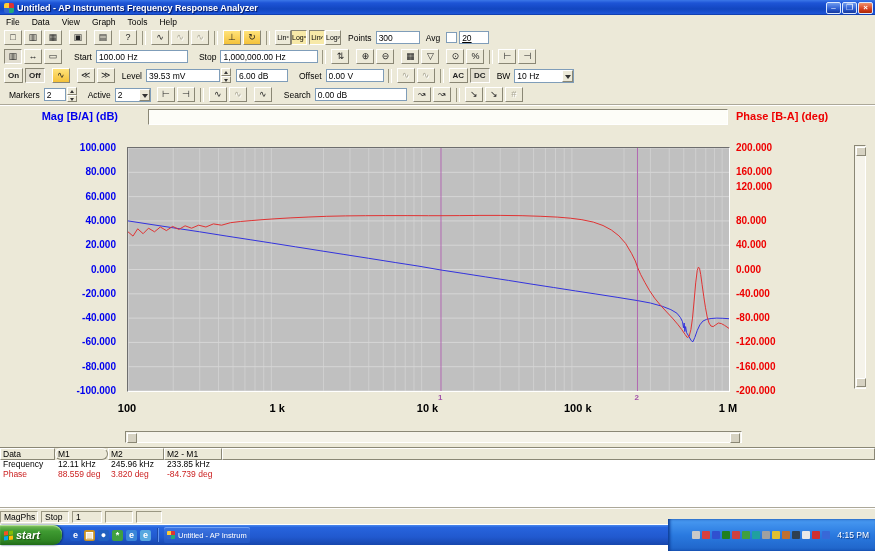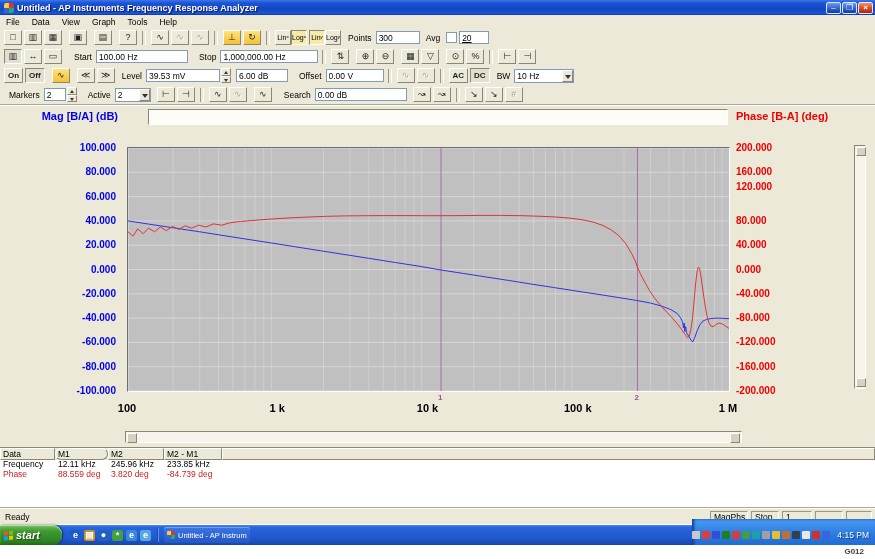--- a/index.html
+++ b/index.html
@@ -126,21 +126,21 @@
     text-shadow:1px 1px 1px #1d4a12;}
   #quicklaunch{display:flex;align-items:center;margin-left:8px;gap:3px;}
   .ql-icon{width:11px;height:11px;border-radius:2px;color:#fff;font-size:9px;line-height:11px;
     text-align:center;font-weight:bold;}
   .tb-sep{width:1px;height:14px;margin:0 6px;background:#1c49a8;box-shadow:1px 0 0 #5f93ee;}
   #task-window-btn{width:86px;height:16px;border-radius:2px;background:linear-gradient(180deg,#3e76e4,#2257c4);
     box-shadow:inset 0 1px 0 #6fa0f2;display:flex;align-items:center;padding:0 3px;box-sizing:border-box;}
   #task-window-btn .ticon{width:8px;height:8px;border-radius:1px;flex:0 0 auto;
     background:conic-gradient(#d33 0 25%,#2a7 25% 50%,#36c 50% 75%,#fc3 75%);}
   #task-window-btn .tlabeltxt{color:#fff;font-size:7.5px;margin-left:3px;white-space:nowrap;overflow:hidden;}
-  #tray{margin-left:auto;height:32px;display:flex;align-items:center;padding:0 6px 0 0;
+  #tray{margin-left:auto;height:32px;display:flex;align-items:center;padding:0 6px 0 24px;
     background:linear-gradient(180deg,#4a9bf2 0%,#2a7ae0 50%,#1f63c8 100%);
     box-shadow:inset 2px 0 3px #0d3d96;gap:2px;}
   .tray-icon{width:8px;height:8px;border-radius:1px;}
   #clock{color:#fff;font-size:8.5px;margin-left:5px;text-shadow:1px 1px 1px #113a80;white-space:nowrap;}
 
   
   #caption-strip{position:absolute;left:0;top:545px;width:875px;height:14px;background:#fff;}
   #caption-text{position:absolute;right:11px;top:2px;font-size:8px;font-weight:bold;color:#404040;}
 </style>
 </head>
@@ -410,21 +410,20 @@
         <div class="dt-row">
           <span class="dcell" style="width: 55px; color: rgb(204, 34, 34);">Phase</span>
           <span class="dcell" style="width: 53px; color: rgb(204, 34, 34);">88.559 deg</span>
           <span class="dcell" style="width: 56px; color: rgb(204, 34, 34);">3.820 deg</span>
           <span class="dcell" style="width: 58px; color: rgb(204, 34, 34);">-84.739 deg</span>
         </div>
       </div>
   </div>
 
   <div id="statusbar">
-    <span id="status-ready">Ready</span>
     <span id="status-panels" style="display:flex;">
         <span class="spanel" style="width: 38px;">MagPhs</span>
         <span class="spanel" style="width: 28px;">Stop</span>
         <span class="spanel" style="width: 30px;">1</span>
         <span class="spanel" style="width: 28px;"></span>
         <span class="spanel" style="width: 26px;"></span>
       </span>
   </div>
 
   <div id="taskbar">
@@ -464,17 +463,14 @@
           <span class="tray-icon" style="background: rgb(192, 112, 48);"></span>
           <span class="tray-icon" style="background: rgb(48, 64, 80);"></span>
           <span class="tray-icon" style="background: rgb(232, 232, 232);"></span>
           <span class="tray-icon" style="background: rgb(208, 48, 48);"></span>
           <span class="tray-icon" style="background: rgb(56, 104, 216);"></span>
         </span>
       <span id="clock">4:15 PM</span>
     </div>
   </div>
 
-  <div id="caption-strip">
-    <span id="caption-text">G012</span>
-  </div>
 
 </div>
 
 </body></html>

